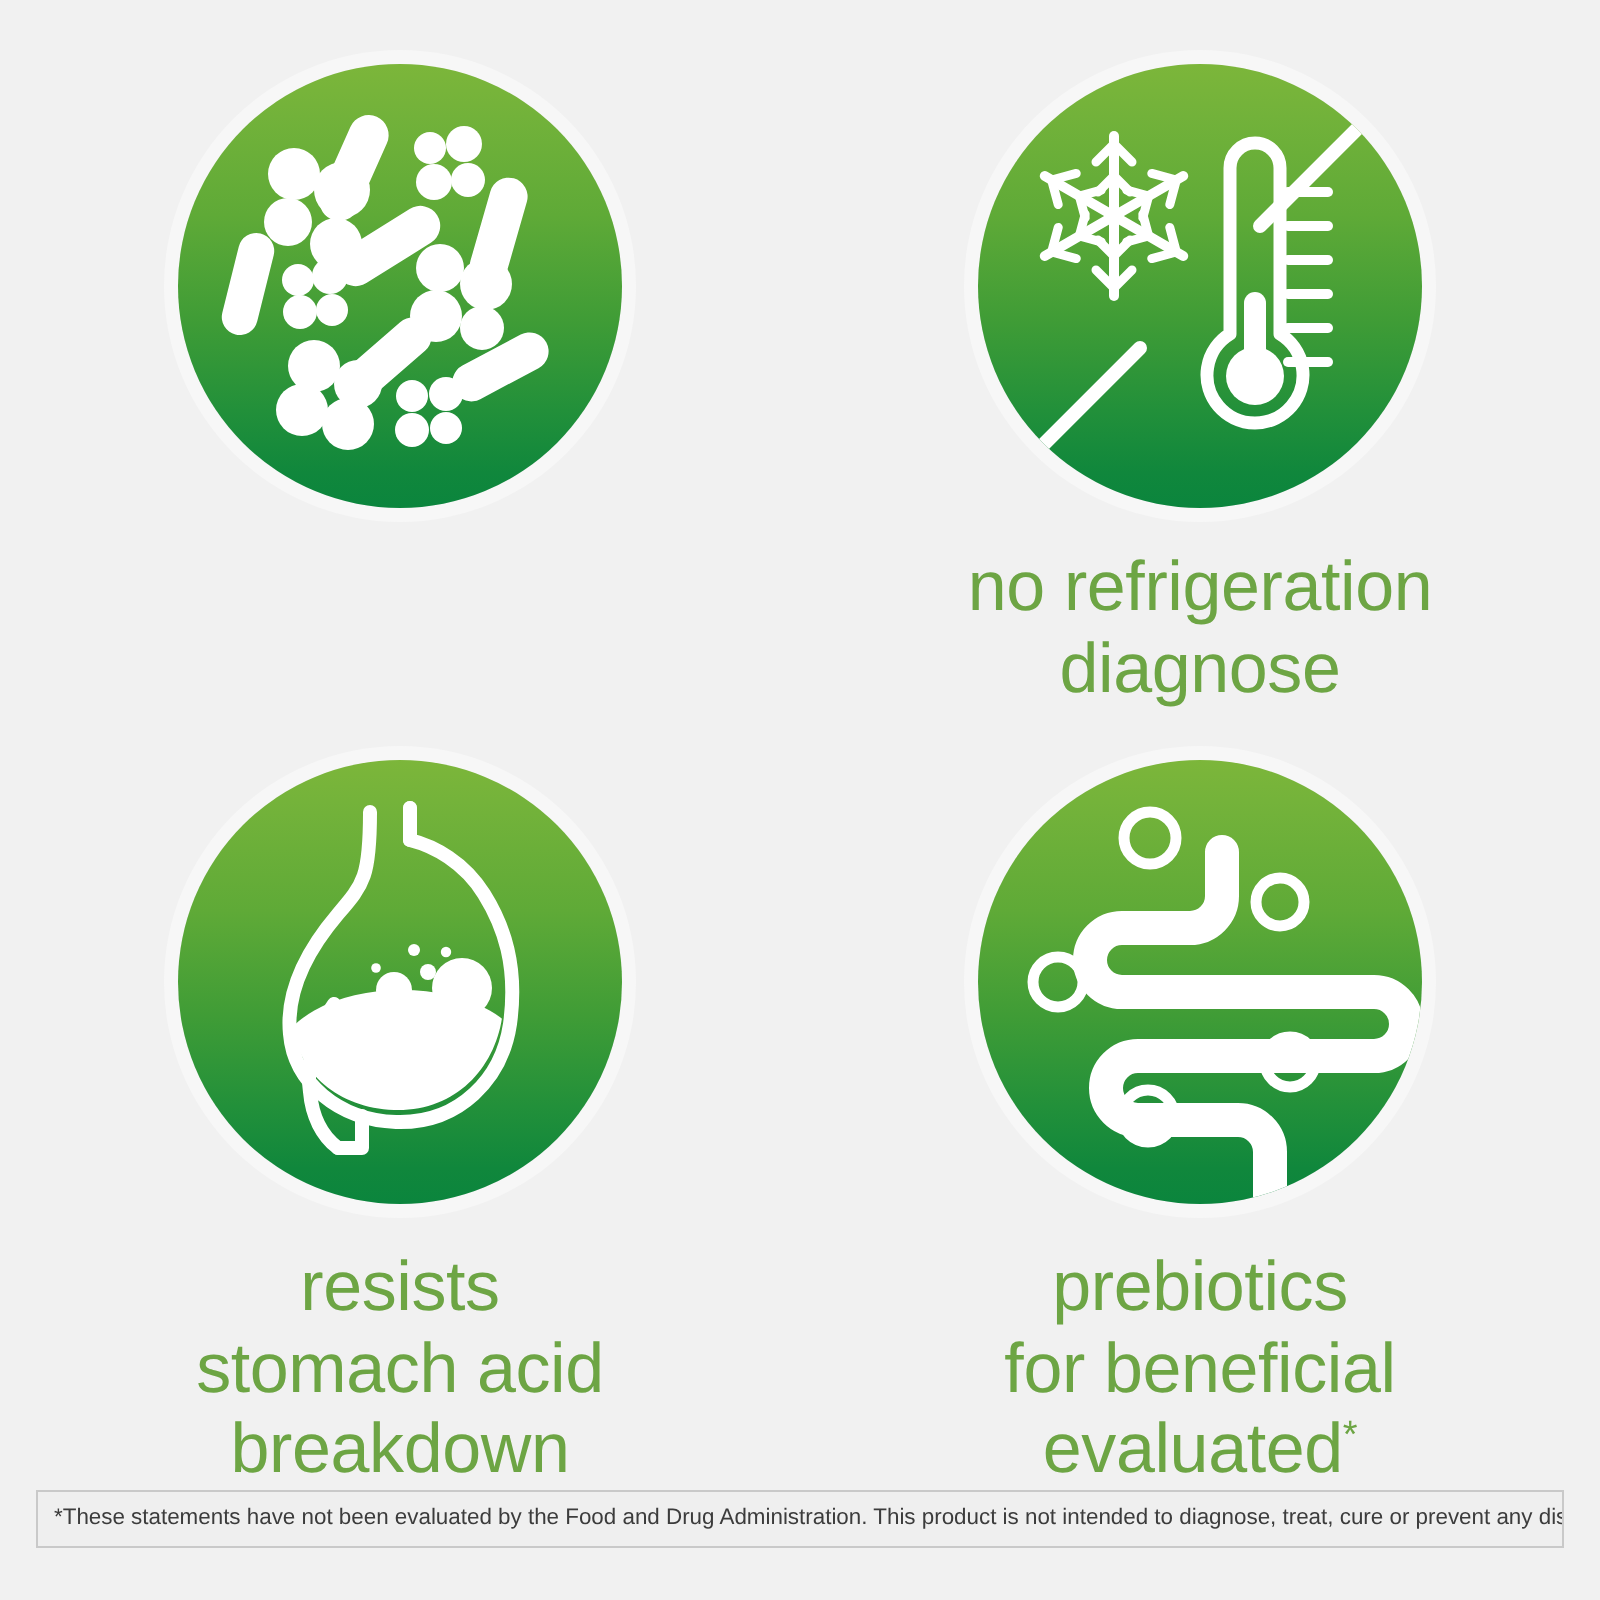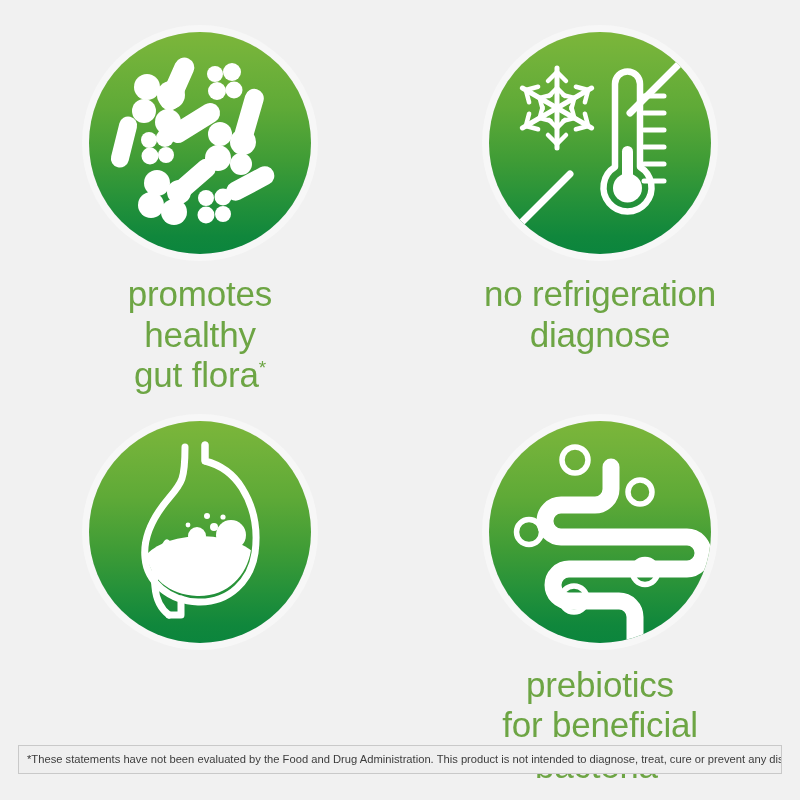--- a/index.html
+++ b/index.html
@@ -163,23 +163,20 @@
 
             <g>
               <circle cx="117" cy="166" r="8"></circle>
               <circle cx="134" cy="165" r="8.5"></circle>
               <circle cx="117" cy="183" r="8.5"></circle>
               <circle cx="134" cy="182" r="8"></circle>
             </g>
           </g>
         </svg>
       </div>
-      <div class="caption"><span>promotes
-healthy
-gut flora</span><span class="star">*</span></div>
     </div>
 
     <div class="feature r1">
       <div class="badge">
         <svg viewBox="0 0 222 222">
           <defs>
             <clipPath id="clip2">
                 <circle cx="111" cy="111" r="111"></circle>
               </clipPath>
           </defs>
@@ -301,20 +298,23 @@
               <circle cx="142" cy="114" r="15"></circle>
               <circle cx="108" cy="115" r="9"></circle>
               <circle cx="125" cy="106" r="4"></circle>
               <circle cx="118" cy="95" r="3"></circle>
               <circle cx="134" cy="96" r="2.6"></circle>
               <circle cx="99" cy="104" r="2.4"></circle>
             </g>
           </g>
         </svg>
       </div>
+      <div class="caption"><span>resists
+stomach acid
+breakdown</span><span class="star"></span></div>
     </div>
 
     <div class="feature r2">
       <div class="badge">
         <svg viewBox="0 0 222 222">
           <defs>
             <clipPath id="clip4">
                 <circle cx="111" cy="111" r="111"></circle>
               </clipPath>
           </defs>
@@ -338,20 +338,20 @@
               <circle cx="151" cy="71" r="12"></circle>
               <circle cx="40" cy="111" r="12.5"></circle>
               <circle cx="156" cy="151" r="12.5"></circle>
               <circle cx="85" cy="178" r="13"></circle>
             </g>
           </g>
         </svg>
       </div>
       <div class="caption"><span>prebiotics
 for beneficial
-bacteria</span><span class="star">*</span></div>
+evaluated</span><span class="star">*</span></div>
     </div>
 
   </div>
 
   <div class="disclaimer">*These statements have not been evaluated by the Food and Drug Administration. This product is not intended to diagnose, treat, cure or prevent any disease.</div>
 
 </div>
 
 </body></html>

